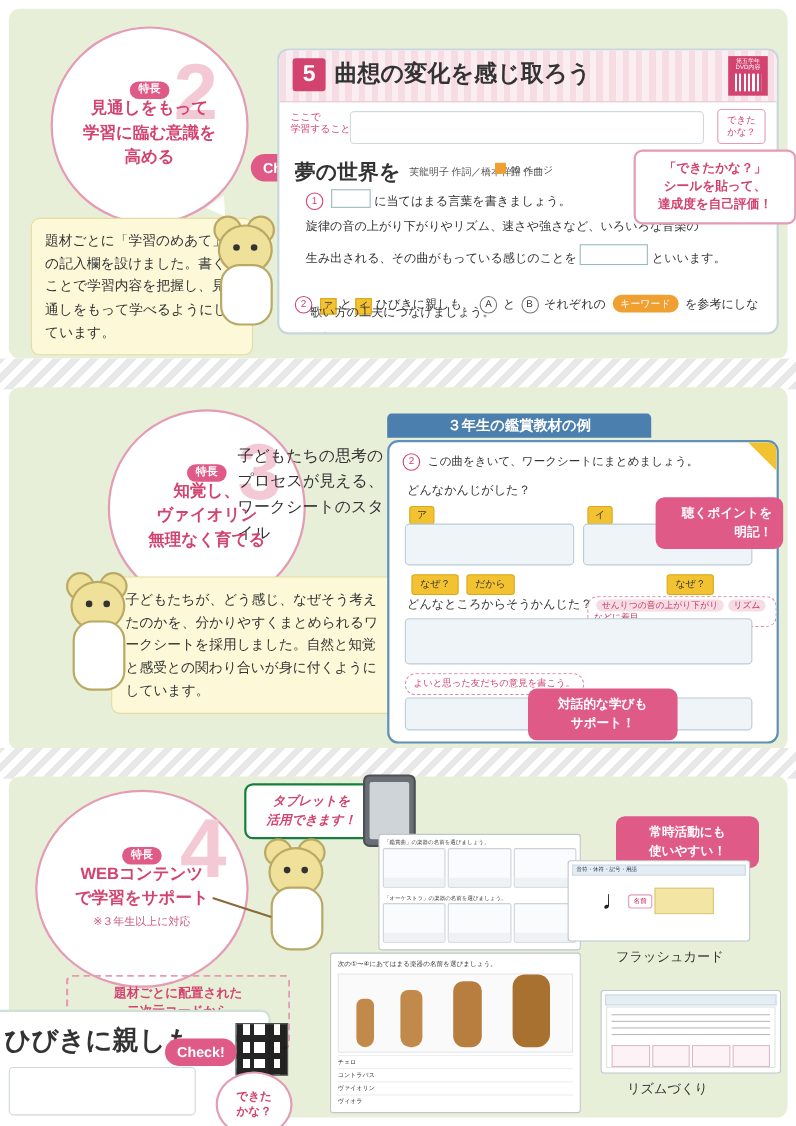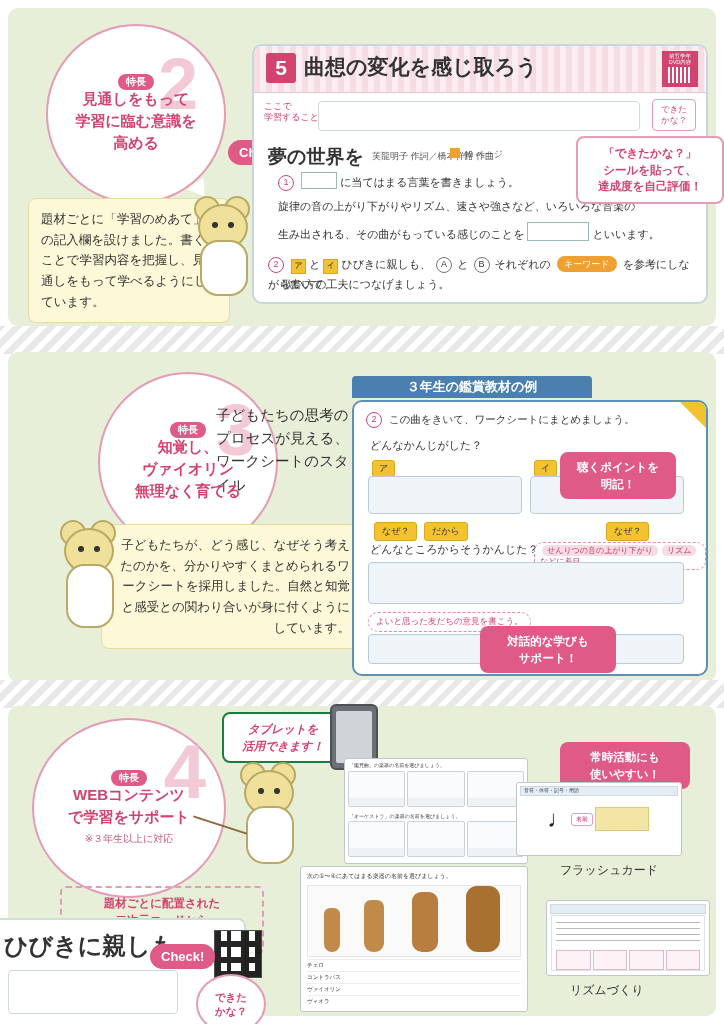--- a/index.html
+++ b/index.html
@@ -41,32 +41,32 @@
   #b2 .num{font-size:72px;right:20px;top:20px;color:#f3c9d6;}
   #b3{left:32px;top:718px;width:190px;height:176px;}
   #b3 .num{font-size:76px;right:18px;top:14px;color:#f3c9d6;}
 
   .bsub{font-size:10px;color:#c75a80;font-weight:normal;margin-top:4px;}
 
   
   .notebox{position:absolute;background:#fcf8d8;border:1px solid #e6dca0;border-radius:8px;
     color:#333;font-size:12.5px;line-height:1.65;padding:10px 12px;}
   #note1{left:28px;top:198px;width:176px;}
-  #note2{left:101px;top:524px;width:236px;text-align:right;}
+  #note2{left:101px;top:524px;width:236px;}
 
   .plaintext{position:absolute;color:#333;font-size:14.5px;line-height:1.6;}
   #ptext1{left:216px;top:404px;width:140px;}
 
   
   .callout{position:absolute;background:#e05a87;color:#fff;font-size:11.5px;font-weight:bold;
     border-radius:8px;padding:7px 10px;line-height:1.45;text-align:center;}
   .callout.white{background:#fff;color:#d3436f;border:2px solid #e49bb4;}
 
   #co-dekita{left:576px;top:136px;width:124px;}
-  #co-kiku{left:560px;top:452px;width:96px;}
+  #co-kiku{left:596px;top:452px;width:96px;text-align:right;}
   #co-taiwa{left:480px;top:626px;width:116px;}
   #co-tablet{left:222px;top:712px;width:98px;background:#fff;color:#d3436f;border:2px solid #15803d;font-style:italic;}
   #co-joji{left:560px;top:742px;width:110px;}
   #co-nijigen{left:60px;top:886px;width:180px;color:#d3436f;background:transparent;
     border:2px dashed #e49bb4;border-radius:6px;}
 
   .checkbadge{position:absolute;background:#e05a87;color:#fff;font-weight:bold;font-size:13px;
     border-radius:16px;padding:5px 11px;}
   #chk1{left:228px;top:140px;}
   #chk2{left:150px;top:944px;}
@@ -105,21 +105,21 @@
   .pagemark .sq{display:inline-block;width:10px;height:10px;background:#f0a030;margin-right:3px;vertical-align:-1px;}
 
   .qitem{position:absolute;font-size:11px;color:#333;line-height:1.6;}
   .circnum{display:inline-block;width:14px;height:14px;border:1px solid #d3436f;color:#d3436f;border-radius:50%;
     text-align:center;line-height:13px;font-size:9px;margin-right:4px;vertical-align:1px;}
   .blankbox{display:inline-block;width:34px;height:15px;border:1px solid #9bb;background:#fff;vertical-align:-3px;}
   .blankbox.lg{width:60px;height:17px;}
   .abtn{display:inline-block;width:14px;height:14px;border:1px solid #777;border-radius:50%;text-align:center;
     line-height:13px;font-size:9px;margin:0 2px;vertical-align:1px;}
   .kwtag{display:inline-block;background:#f0a030;color:#fff;font-size:9px;border-radius:8px;padding:1px 7px;
-    margin:4px 3px;vertical-align:1px;}
+    margin:16px 3px;vertical-align:1px;}
 
   
   .wshead{position:absolute;left:352px;top:376px;width:240px;height:22px;background:#4a7fae;color:#fff;
     font-size:13px;font-weight:bold;border-radius:4px 4px 0 0;display:flex;align-items:center;justify-content:center;}
   .ws-q{position:absolute;left:12px;top:10px;font-size:10.5px;color:#333;}
   .ws-label{position:absolute;font-size:11px;color:#333;}
   .ws-field{position:absolute;background:#eef4f8;border:1px solid #b9cbd8;border-radius:4px;}
   .ws-tag{position:absolute;background:#f2c230;color:#333;font-size:9px;border-radius:3px;padding:2px 7px;
     border:1px solid #d9a81c;}
   .ws-pill{position:absolute;font-size:8.5px;color:#d3436f;border:1px dashed #e08aa6;border-radius:10px;

